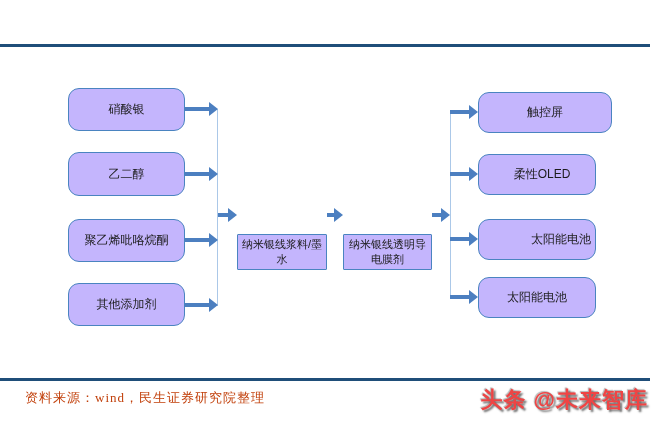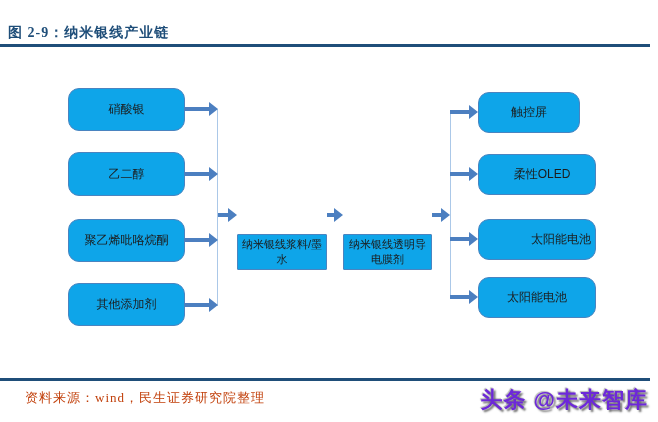--- a/index.html
+++ b/index.html
@@ -19,21 +19,21 @@
   .rule{
     position:absolute;left:0;width:650px;height:3px;
     background:#1F4E79;
   }
   .rule-top{top:44px;}
   .rule-bottom{top:378px;}
 
   
   .node{
     position:absolute;
-    background:#0ea5e9;
+    background:#c4b5fd;
     border:1px solid #4A84C0;
     color:#1c1c1c;
     font-size:12px;line-height:15px;
     display:flex;align-items:center;justify-content:center;
     text-align:center;
     box-sizing:border-box;
   }
   .rounded{border-radius:11px;}
   .sharp{border-radius:1px;font-size:11px;line-height:15px;padding:2px 3px;margin-top:36px;}
 
@@ -41,21 +41,21 @@
   .in1{left:68px;top:88px;width:117px;height:43px;}
   .in2{left:68px;top:152px;width:117px;height:44px;}
   .in3{left:68px;top:219px;width:117px;height:43px;}
   .in4{left:68px;top:283px;width:117px;height:43px;}
 
   
   .mid1{left:237px;top:198px;width:90px;height:36px;}
   .mid2{left:343px;top:198px;width:89px;height:36px;}
 
   
-  .out1{left:478px;top:92px;width:102px;height:41px;}
+  .out1{left:478px;top:92px;width:134px;height:41px;}
   .out2{left:478px;top:154px;width:118px;height:41px;padding-left:10px;}
   .out3{left:478px;top:219px;width:118px;height:41px;padding-left:48px;}
   .out4{left:478px;top:277px;width:118px;height:41px;}
 
   
   .arrow{position:absolute;height:14px;}
   .arrow::before{
     content:"";position:absolute;left:0;right:8px;top:5px;height:4px;
     background:#4C7FC0;
   }
@@ -83,30 +83,29 @@
   .vline-right{left:450px;top:112px;height:186px;}
 
   .source-note{
     position:absolute;left:25px;top:389px;
     font-family:"Liberation Serif","DejaVu Serif",serif;
     font-size:13px;color:#c2410c;letter-spacing:1px;
   }
   .watermark{
     position:absolute;right:10px;top:385px;
     font-size:22px;font-weight:bold;letter-spacing:1px;
-    color:#6d28d9;
+    color:#ef4444;
     text-shadow:2px 2px 2px #6e6e6e,-1px -1px 1px #b5b5b5;
   }
 </style>
 </head>
 <body>
 
 <div class="page">
 
-  <div class="figure-title">图 2-9：纳米银线产业链</div>
   <div class="rule rule-top"></div>
 
   <div>
 
     <div class="node rounded in1">硝酸银</div>
     <div class="node rounded in2">乙二醇</div>
     <div class="node rounded in3">聚乙烯吡咯烷酮</div>
     <div class="node rounded in4">其他添加剂</div>
 
     <div class="vline vline-left"></div>

